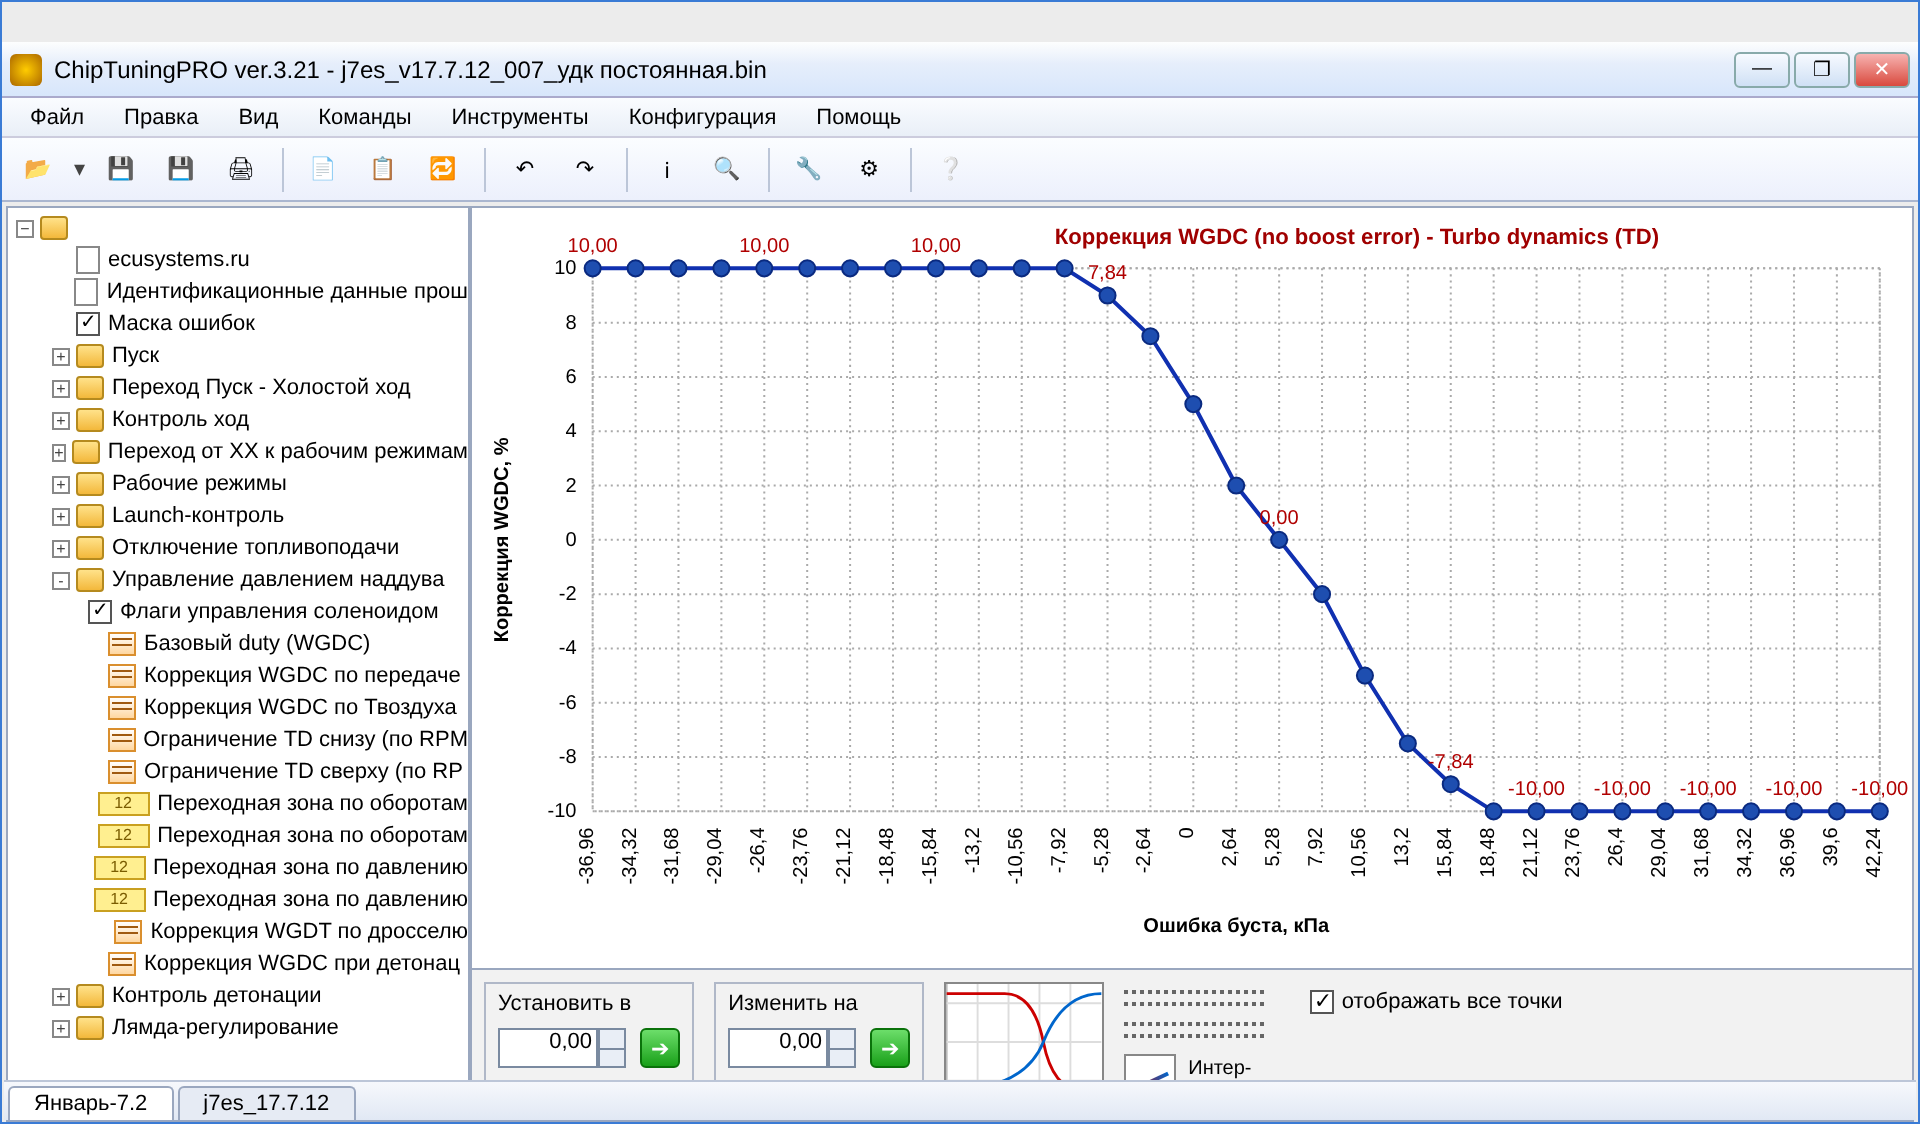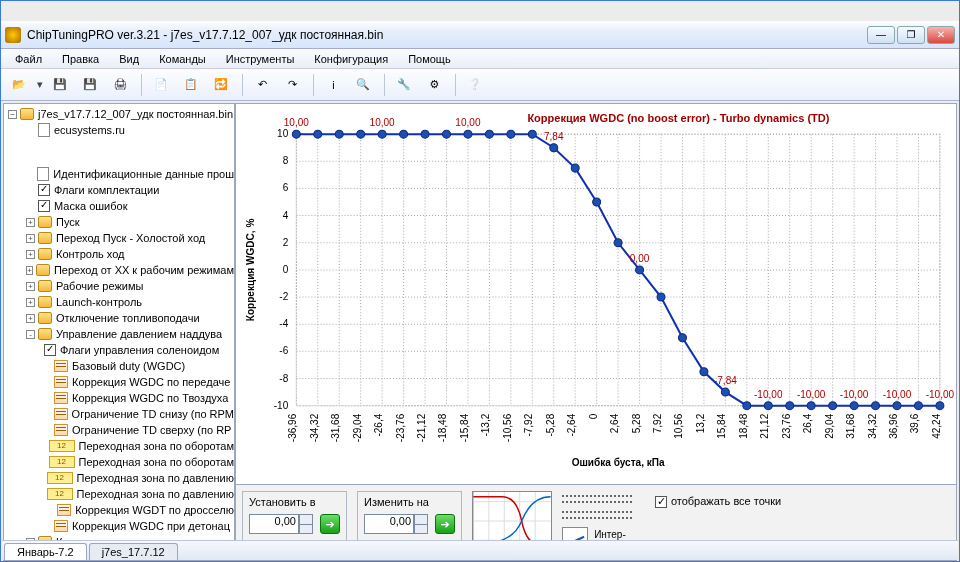--- a/index.html
+++ b/index.html
@@ -99,36 +99,30 @@
   <div class="tsep"></div>
   <div class="tbtn">❔</div>
 </div>
 
 <div class="content">
   <div class="tree-pane">
     <div class="tree" id="tree">
         <div class="tree-row">
           <span class="twisty">−</span>
           <span class="folder-icon"></span>
-          <span>j7es_v17.7.12_007_удк постоянная.bin</span>
         </div>
         <div class="tree-row" style="padding-left: 22px;">
           <span class="twisty blank"></span>
           <span class="file-icon"></span>
           <span>ecusystems.ru</span>
         </div>
-        <div class="tree-row" style="padding-left: 22px; margin-top: 28px;">
+        <div class="tree-row" style="padding-left: 22px;">
           <span class="twisty blank"></span>
           <span class="file-icon"></span>
           <span>Идентификационные данные прош</span>
-        </div>
-        <div class="tree-row" style="padding-left: 22px;">
-          <span class="twisty blank"></span>
-          <span class="check-icon"></span>
-          <span>Флаги комплектации</span>
         </div>
         <div class="tree-row" style="padding-left: 22px;">
           <span class="twisty blank"></span>
           <span class="check-icon"></span>
           <span>Маска ошибок</span>
         </div>
         <div class="tree-row" style="padding-left: 22px;">
           <span class="twisty">+</span>
           <span class="folder-icon"></span>
           <span>Пуск</span>

